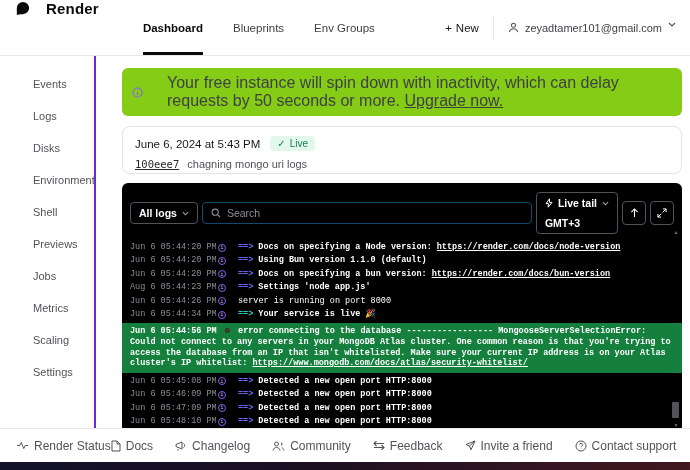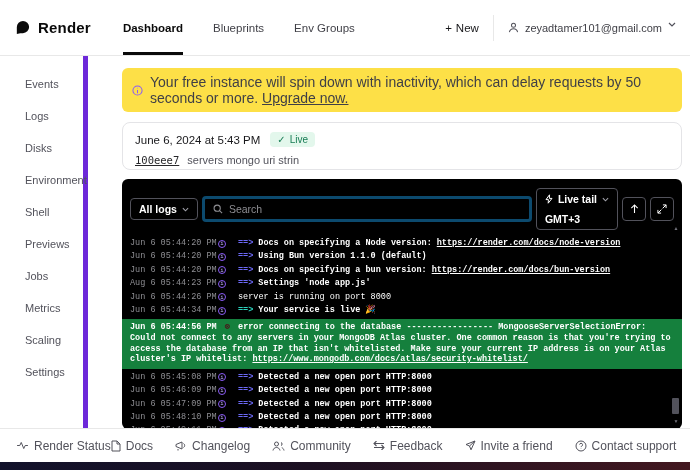--- a/index.html
+++ b/index.html
@@ -3,57 +3,57 @@
 <meta charset="utf-8">
 <style>
   * { margin:0; padding:0; box-sizing:border-box; }
   html,body { background:#fff; }
   body { font-family:"Liberation Sans", sans-serif; }
   .app { position:relative; width:690px; height:470px; background:#fff; overflow:hidden; }
 
   
   .header { position:absolute; top:0; left:0; right:0; height:56px; border-bottom:1px solid #e8e8e8;
             display:flex; align-items:stretch; padding:0 14px; background:#fff; }
-  .brand { display:flex; align-items:center; gap:7px; margin-right:32px; }
+  .brand { display:flex; align-items:flex-start; gap:15px; margin-right:44px; }
   .brand-name { font-size:15px; font-weight:700; color:#0a0a0a; letter-spacing:.2px; }
   .nav { display:flex; align-items:stretch; gap:30px; }
   .tab { display:flex; align-items:center; font-size:11.5px; color:#3f3f46; cursor:pointer;
          border-bottom:3px solid transparent; padding-top:3px; }
   .tab.active { color:#0a0a0a; font-weight:600; border-bottom-color:#0a0a0a; }
   .header-right { margin-left:auto; display:flex; align-items:center; gap:14px; }
   .new-btn { font-size:11.5px; color:#18181b; display:flex; align-items:center; gap:4px; cursor:pointer; }
   .hdr-divider { width:1px; height:26px; background:#e8e8e8; }
   .user-menu { display:flex; align-items:flex-start; gap:6px; font-size:11px; color:#3f3f46; cursor:pointer; }
 
   
-  .sidebar { position:absolute; top:56px; left:8px; width:80px; height:374px; border-right:5px solid #6d28d9;
+  .sidebar { position:absolute; top:56px; left:16px; width:80px; height:374px; border-right:2px solid #6d28d9;
              padding:22px 0 0 17px; background:#fff; }
   .side-item { font-size:11px; color:#52525b; margin-bottom:20px; cursor:pointer; }
 
   
   .main { position:absolute; left:122px; top:56px; width:560px; }
-  .notice { margin-top:12px; background:#fde047; border-radius:6px; padding:6px 10px;
-            display:flex; align-items:center; gap:7px; font-size:14px; color:#3f3f46; }
+  .notice { margin-top:12px; background:#84cc16; border-radius:6px; padding:6px 10px;
+            display:flex; align-items:center; gap:24px; font-size:16px; color:#3f3f46; }
   .notice a { color:#3f3f46; }
   .deploy-card { margin-top:10px; border:1px solid #e4e4e7; border-radius:8px; padding:9px 12px 3px; }
   .deploy-row1 { display:flex; align-items:center; gap:10px; }
   .deploy-date { font-size:11.5px; color:#18181b; }
   .live-badge { background:#e3f7ec; color:#177c54; font-size:10px; padding:2px 7px; border-radius:4px;
                 display:inline-flex; align-items:center; gap:4px; }
   .deploy-row2 { margin-top:7px; display:flex; align-items:baseline; gap:8px; }
   .commit-hash { font-family:"DejaVu Sans Mono", monospace; font-size:10.5px; color:#27272a;
                  text-decoration:underline; cursor:pointer; }
   .commit-msg { font-size:11px; color:#52525b; }
 
   
   .log-panel { margin-top:9px; background:#000; border-radius:6px; height:250px; position:relative; overflow:hidden; }
   .log-toolbar { display:flex; align-items:center; gap:4px; padding:9px 8px 7px; }
   .tb-btn { border:1px solid #52525b; border-radius:4px; color:#fff; font-size:10.5px; font-weight:700;
             display:flex; align-items:center; gap:5px; padding:4px 8px; cursor:pointer; background:#000; white-space:nowrap; }
-  .tb-search { flex:1; border:3px solid #0c4a6e; border-radius:4px; display:flex; align-items:center;
+  .tb-search { flex:1; border:1px solid #0c4a6e; border-radius:4px; display:flex; align-items:center;
                gap:6px; padding:4px 8px; }
   .tb-search input { background:transparent; border:none; outline:none; color:#e4e4e7; font-size:10.5px; width:100%;
                      font-family:"Liberation Sans", sans-serif; }
   .tb-search input::placeholder { color:#8e8e93; }
   .tb-group { display:flex; align-items:stretch; border:1px solid #52525b; border-radius:4px;flex-direction:column; }
   .tb-group .seg { display:flex; align-items:center; gap:5px; padding:4px 8px; color:#fff;
                    font-size:10.5px; font-weight:700; cursor:pointer; white-space:nowrap; }
   .tb-group .seg-divider { width:1px; background:#52525b; }
   .tb-square { width:24px; height:24px; border:1px solid #52525b; border-radius:4px; display:flex;
                align-items:center; justify-content:center; cursor:pointer; background:#000; flex:none; }
@@ -165,21 +165,21 @@
     <div class="deploy-card">
       <div class="deploy-row1">
         <span class="deploy-date">June 6, 2024 at 5:43 PM</span>
         <span class="live-badge">
           <span>✓</span>
           <span>Live</span>
         </span>
       </div>
       <div class="deploy-row2">
         <span class="commit-hash">100eee7</span>
-        <span class="commit-msg">servers mongo uri strin</span>
+        <span class="commit-msg">chagning mongo uri logs</span>
       </div>
     </div>
 
     <div class="log-panel">
       <div class="log-toolbar">
         <div class="tb-btn">
           <span>All logs</span>
           <span>
             <svg width="7" height="5" viewBox="0 0 8 5" fill="none" stroke="#a1a1aa" stroke-width="1.2">
                 <path d="M1 1l3 3 3-3"></path>

